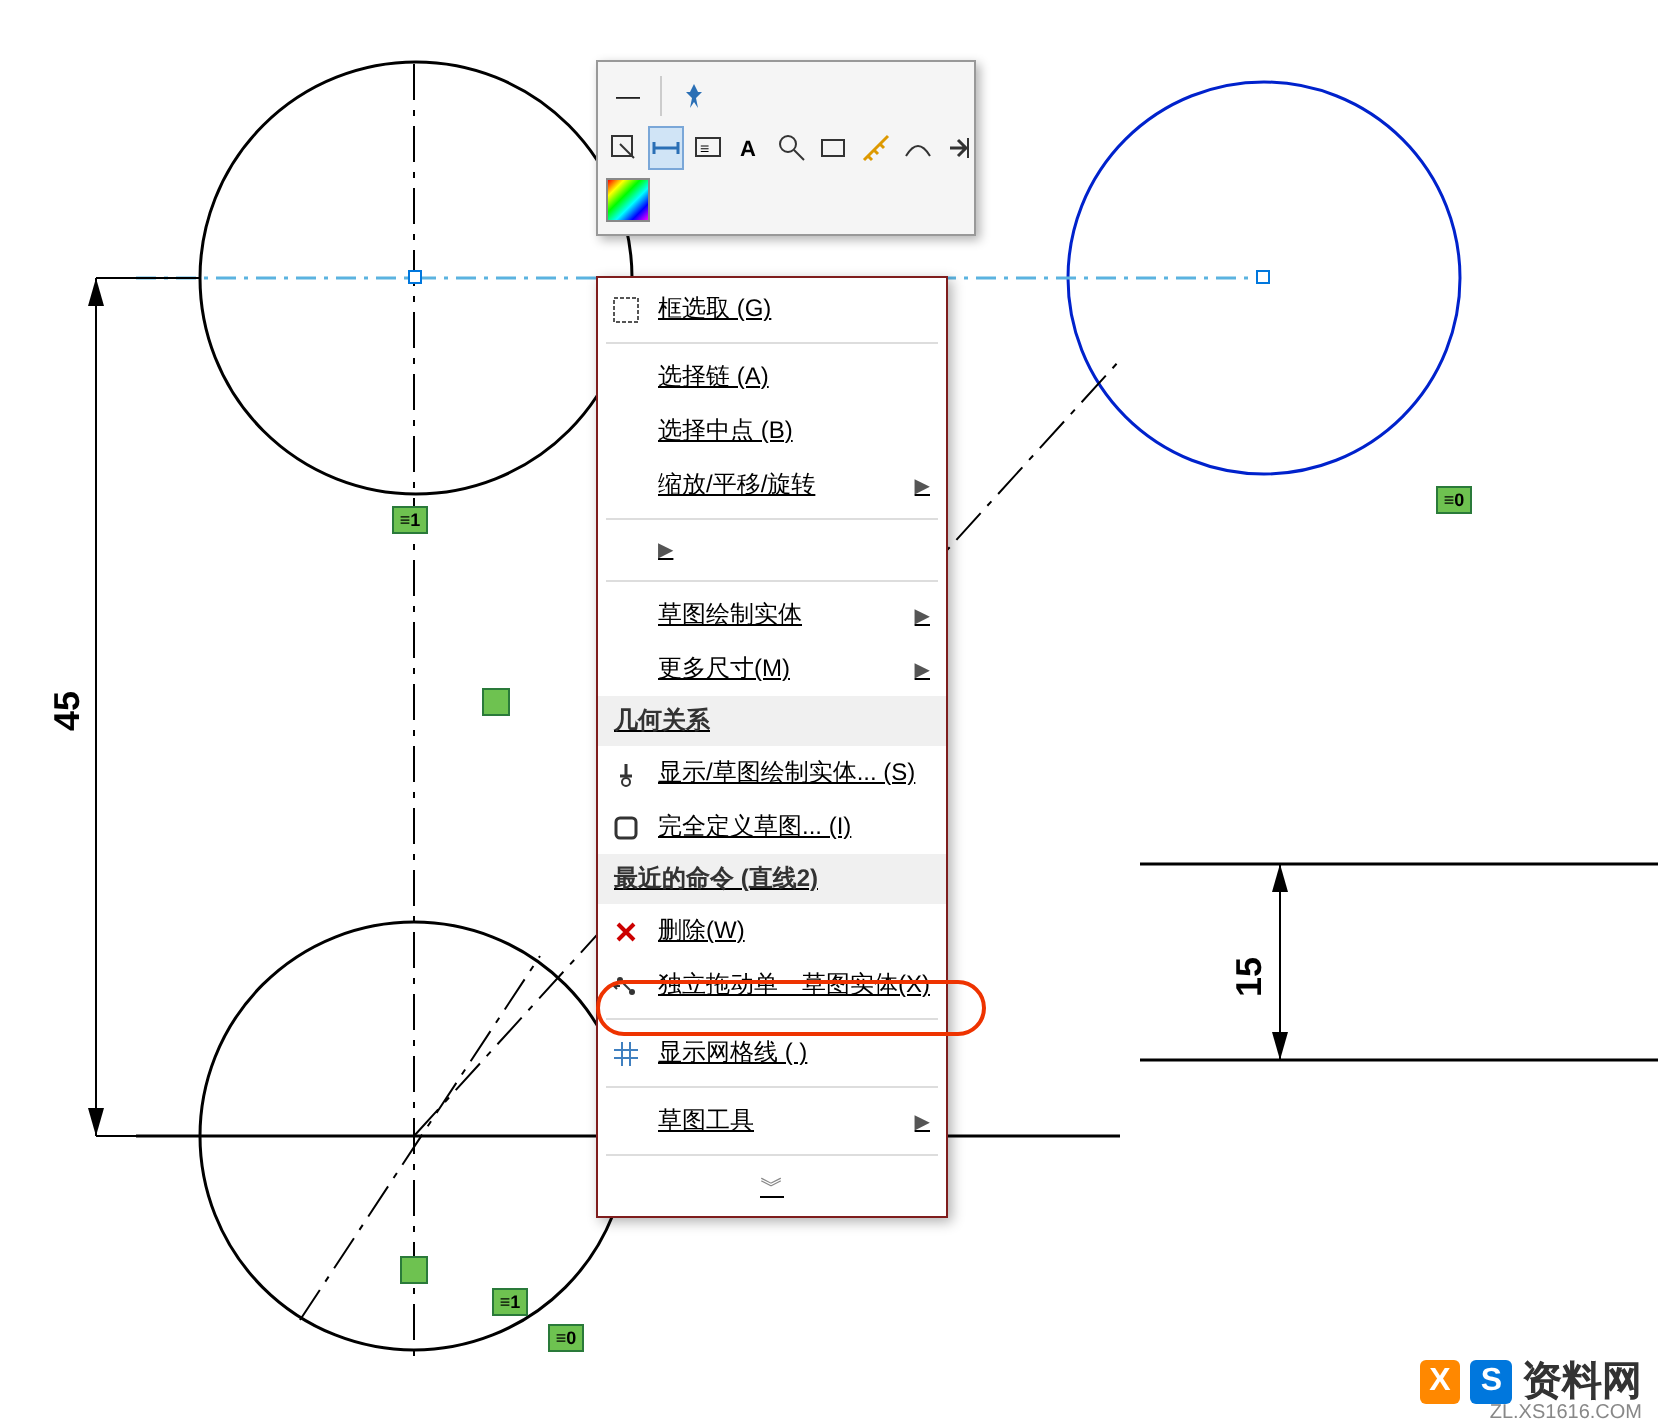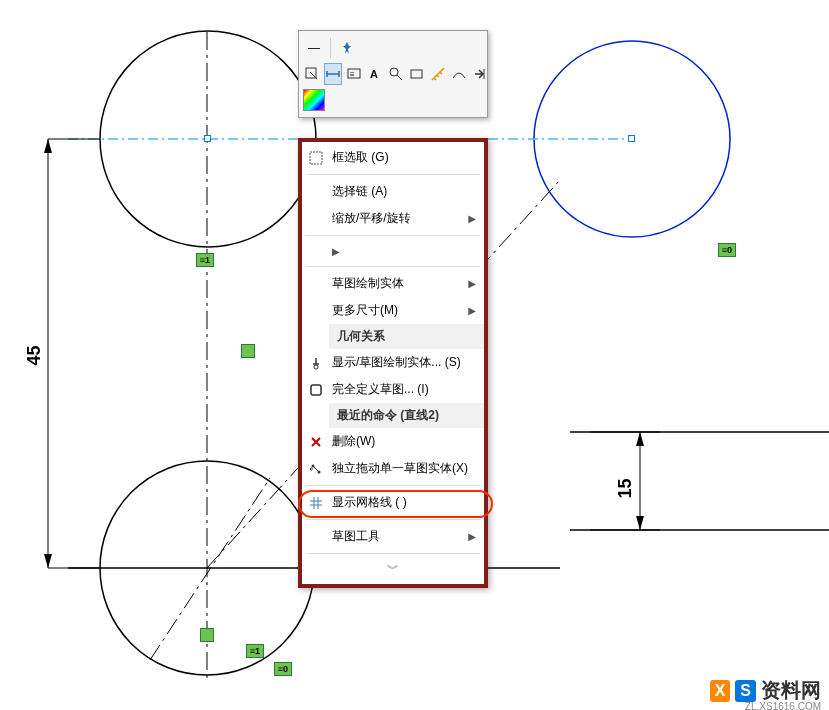--- a/index.html
+++ b/index.html
@@ -49,25 +49,26 @@
     .rainbow {
       width: 22px; height: 22px;
       background: linear-gradient(135deg, #f00, #ff0, #0f0, #0ff, #00f, #f0f);
       border: 1px solid #888;
     }
 
     .context-menu {
       position: absolute;
       top: 138px;
       left: 298px;
-      width: 190px;
+      width: 176px;
       background: #fff;
-      border: 4px solid #7f1d1d;
+      border: 1px solid #7f1d1d;
       box-shadow: 2px 2px 6px rgba(0,0,0,0.3);
       padding: 2px 0;
+      text-decoration: underline;
     }
     .menu-item {
       display: flex;
       align-items: center;
       padding: 5px 8px 5px 30px;
       position: relative;
       cursor: pointer;
       min-height: 24px;
     }
     .menu-item .icon {
@@ -89,21 +90,20 @@
     .menu-sep {
       height: 1px;
       background: #ddd;
       margin: 3px 4px;
     }
     .menu-header {
       padding: 4px 8px;
       font-weight: bold;
       background: #f0f0f0;
       color: #333;
-      margin-left: 27px;
     }
     .highlight-oval {
       position: absolute;
       top: 490px;
       left: 298px;
       width: 195px;
       height: 28px;
       border: 2px solid #e30;
       border-radius: 14px;
       pointer-events: none;
@@ -309,20 +309,23 @@
           <rect x="1" y="1" width="12" height="12" fill="none" stroke="#555" stroke-dasharray="2 1"></rect>
         </svg>
       </span>
     <span class="label">框选取 (G)</span>
   </div>
   <div class="menu-sep"></div>
   <div class="menu-item">
     <span class="label">选择链 (A)</span>
   </div>
   <div class="menu-item">
+    <span class="label">选择中点 (B)</span>
+  </div>
+  <div class="menu-item">
     <span class="label">缩放/平移/旋转</span>
     <span class="arrow">▶</span>
   </div>
   <div class="menu-sep"></div>
   <div class="menu-item">
     <span class="arrow">▶</span>
   </div>
   <div class="menu-sep"></div>
   <div class="menu-item">
     <span class="label">草图绘制实体</span>

